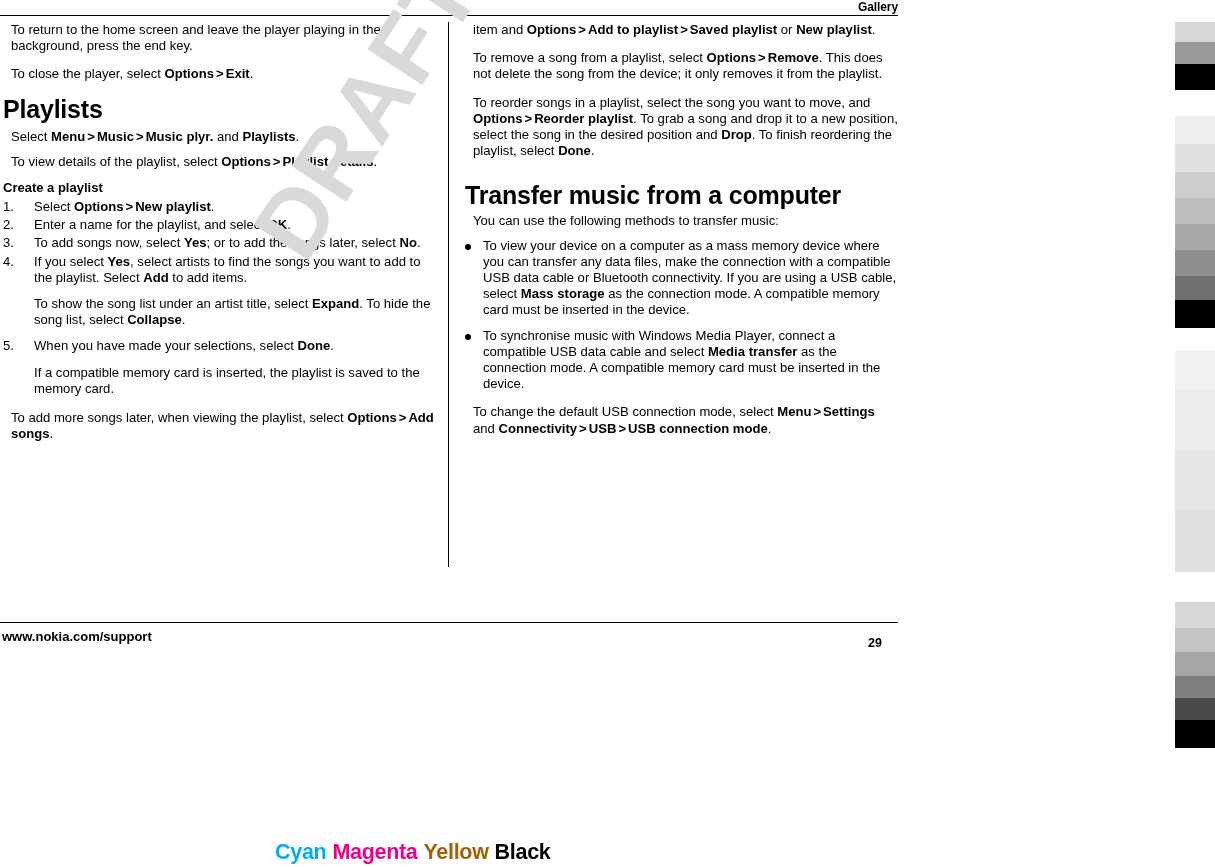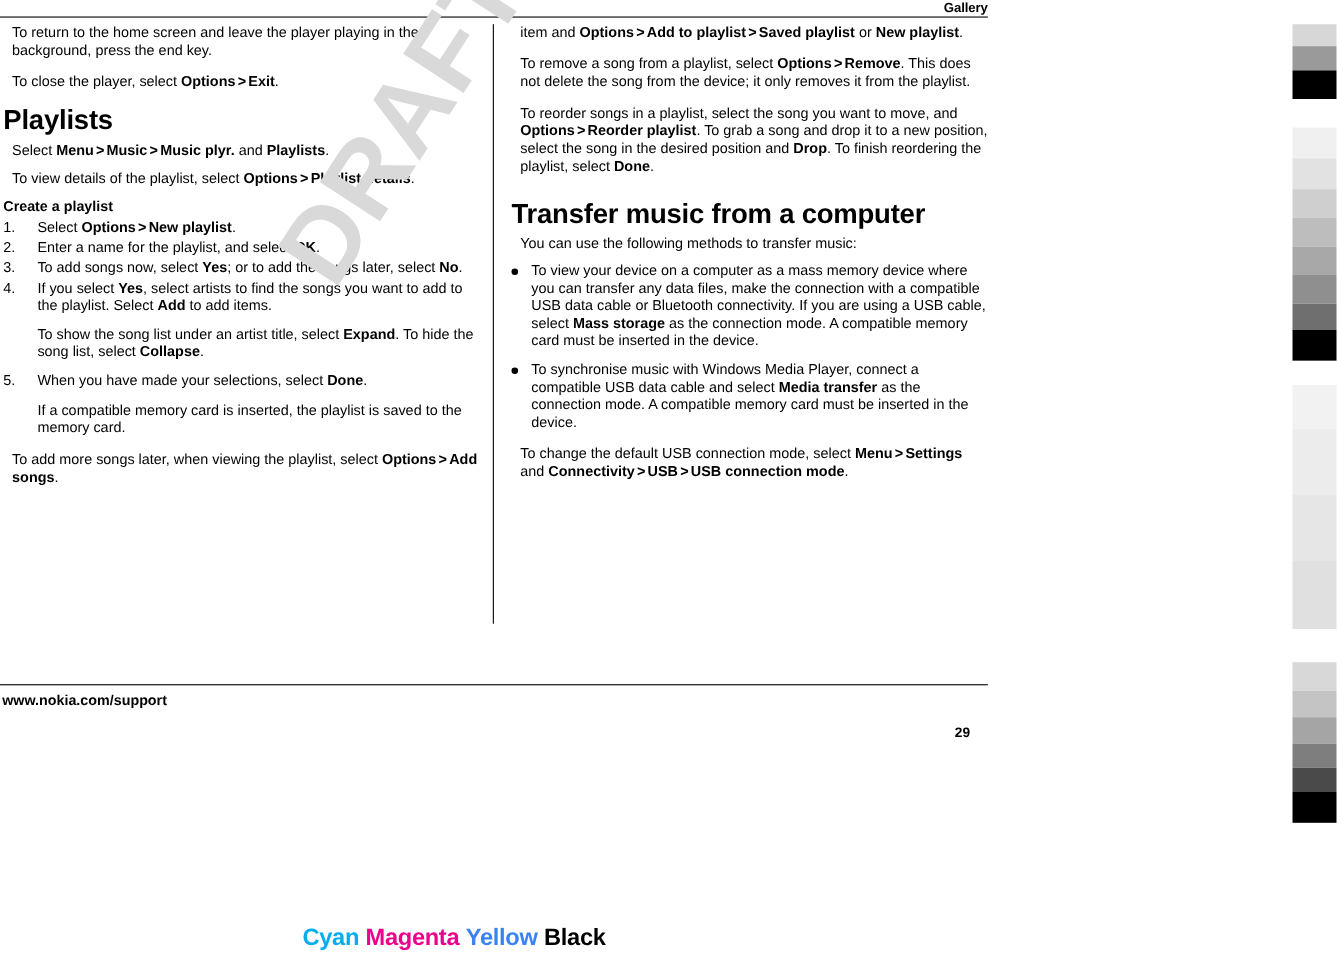--- a/index.html
+++ b/index.html
@@ -135,21 +135,21 @@
   .footer-left {
     position: absolute;
     left: 2px;
     top: 629px;
     font-size: 13px;
     font-weight: bold;
   }
   .footer-right {
     position: absolute;
     left: 868px;
-    top: 659px;
+    top: 636px;
     font-size: 12.5px;
     font-weight: bold;
   }
   
   .draft {
     position: absolute;
     left: 232px;
     top: 218px;
     font-size: 95px;
     font-weight: bold;
@@ -178,21 +178,21 @@
     position: absolute;
     left: 275px;
     top: 840px;
     font-size: 21.5px;
     font-weight: bold;
     letter-spacing: -0.3px;
   }
   .colorwords span { margin-right: 6px; }
   .cw-cyan    { color: #00aeef; }
   .cw-magenta { color: #ec008c; }
-  .cw-yellow  { color: #3b82f6; }
+  .cw-yellow  { color: #a16207; }
   .cw-black   { color: #000000; }
 </style>
 </head>
 <body>
 
 <div class="page">
 
   <div class="running-header">Gallery</div>
   <div class="header-rule"></div>
 

